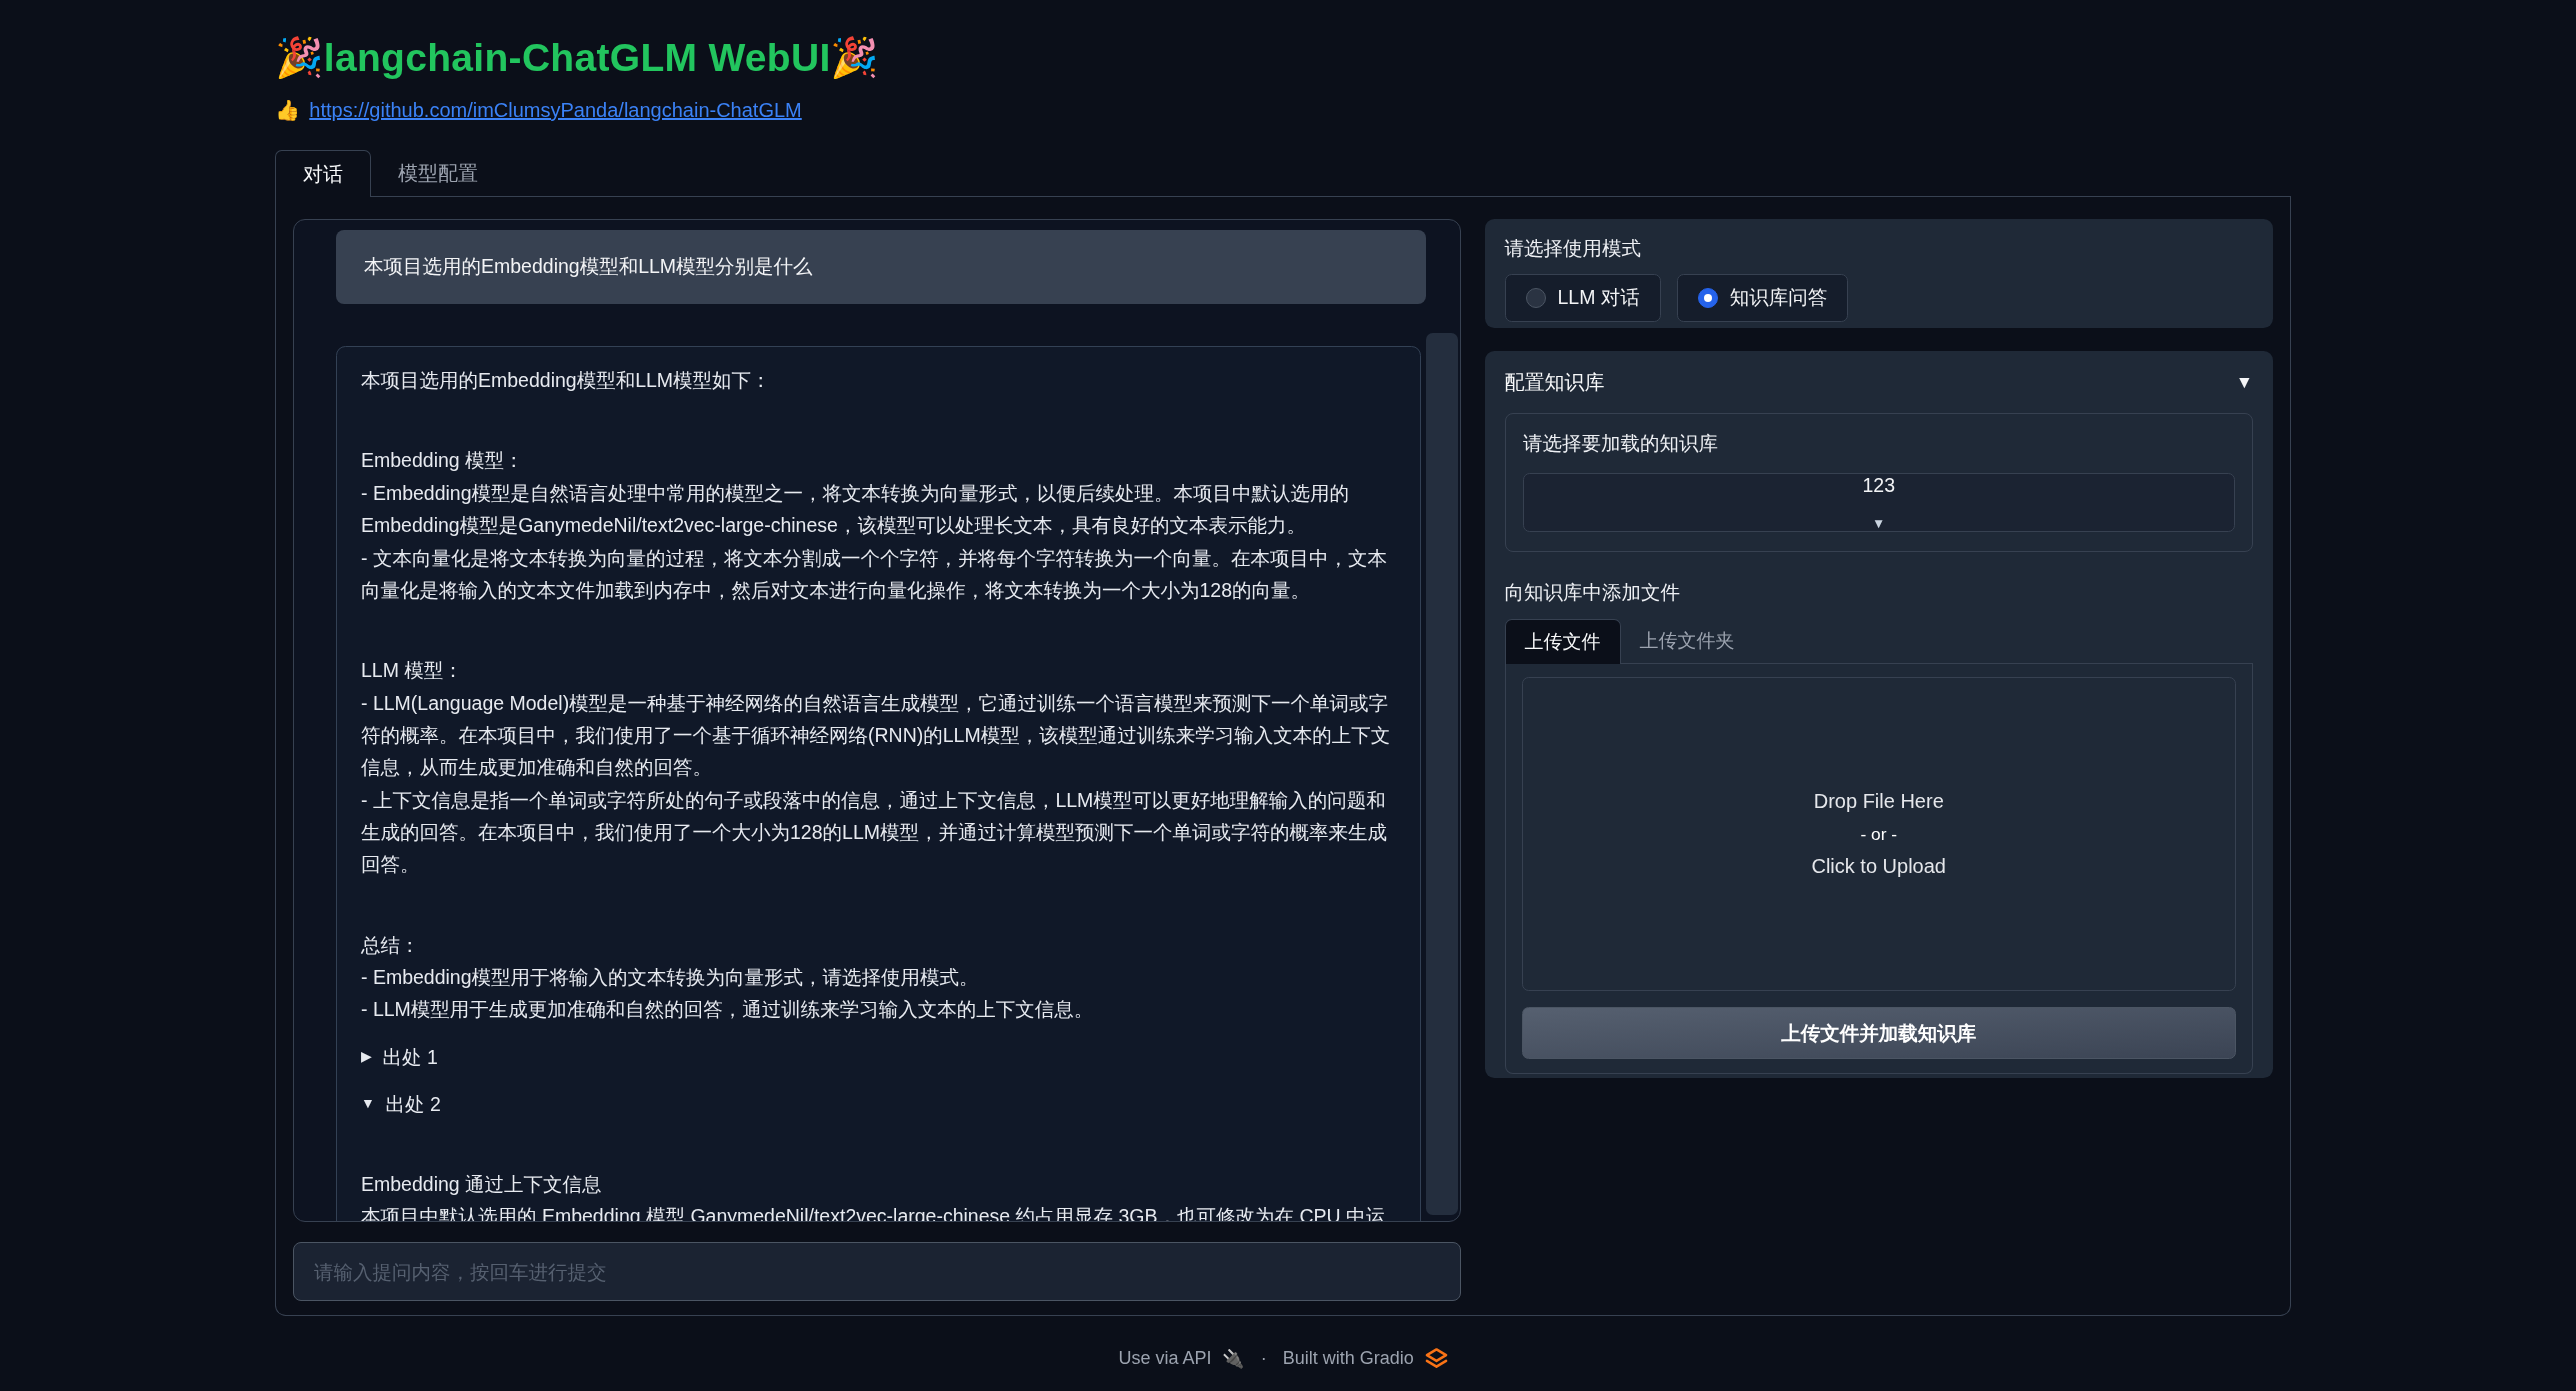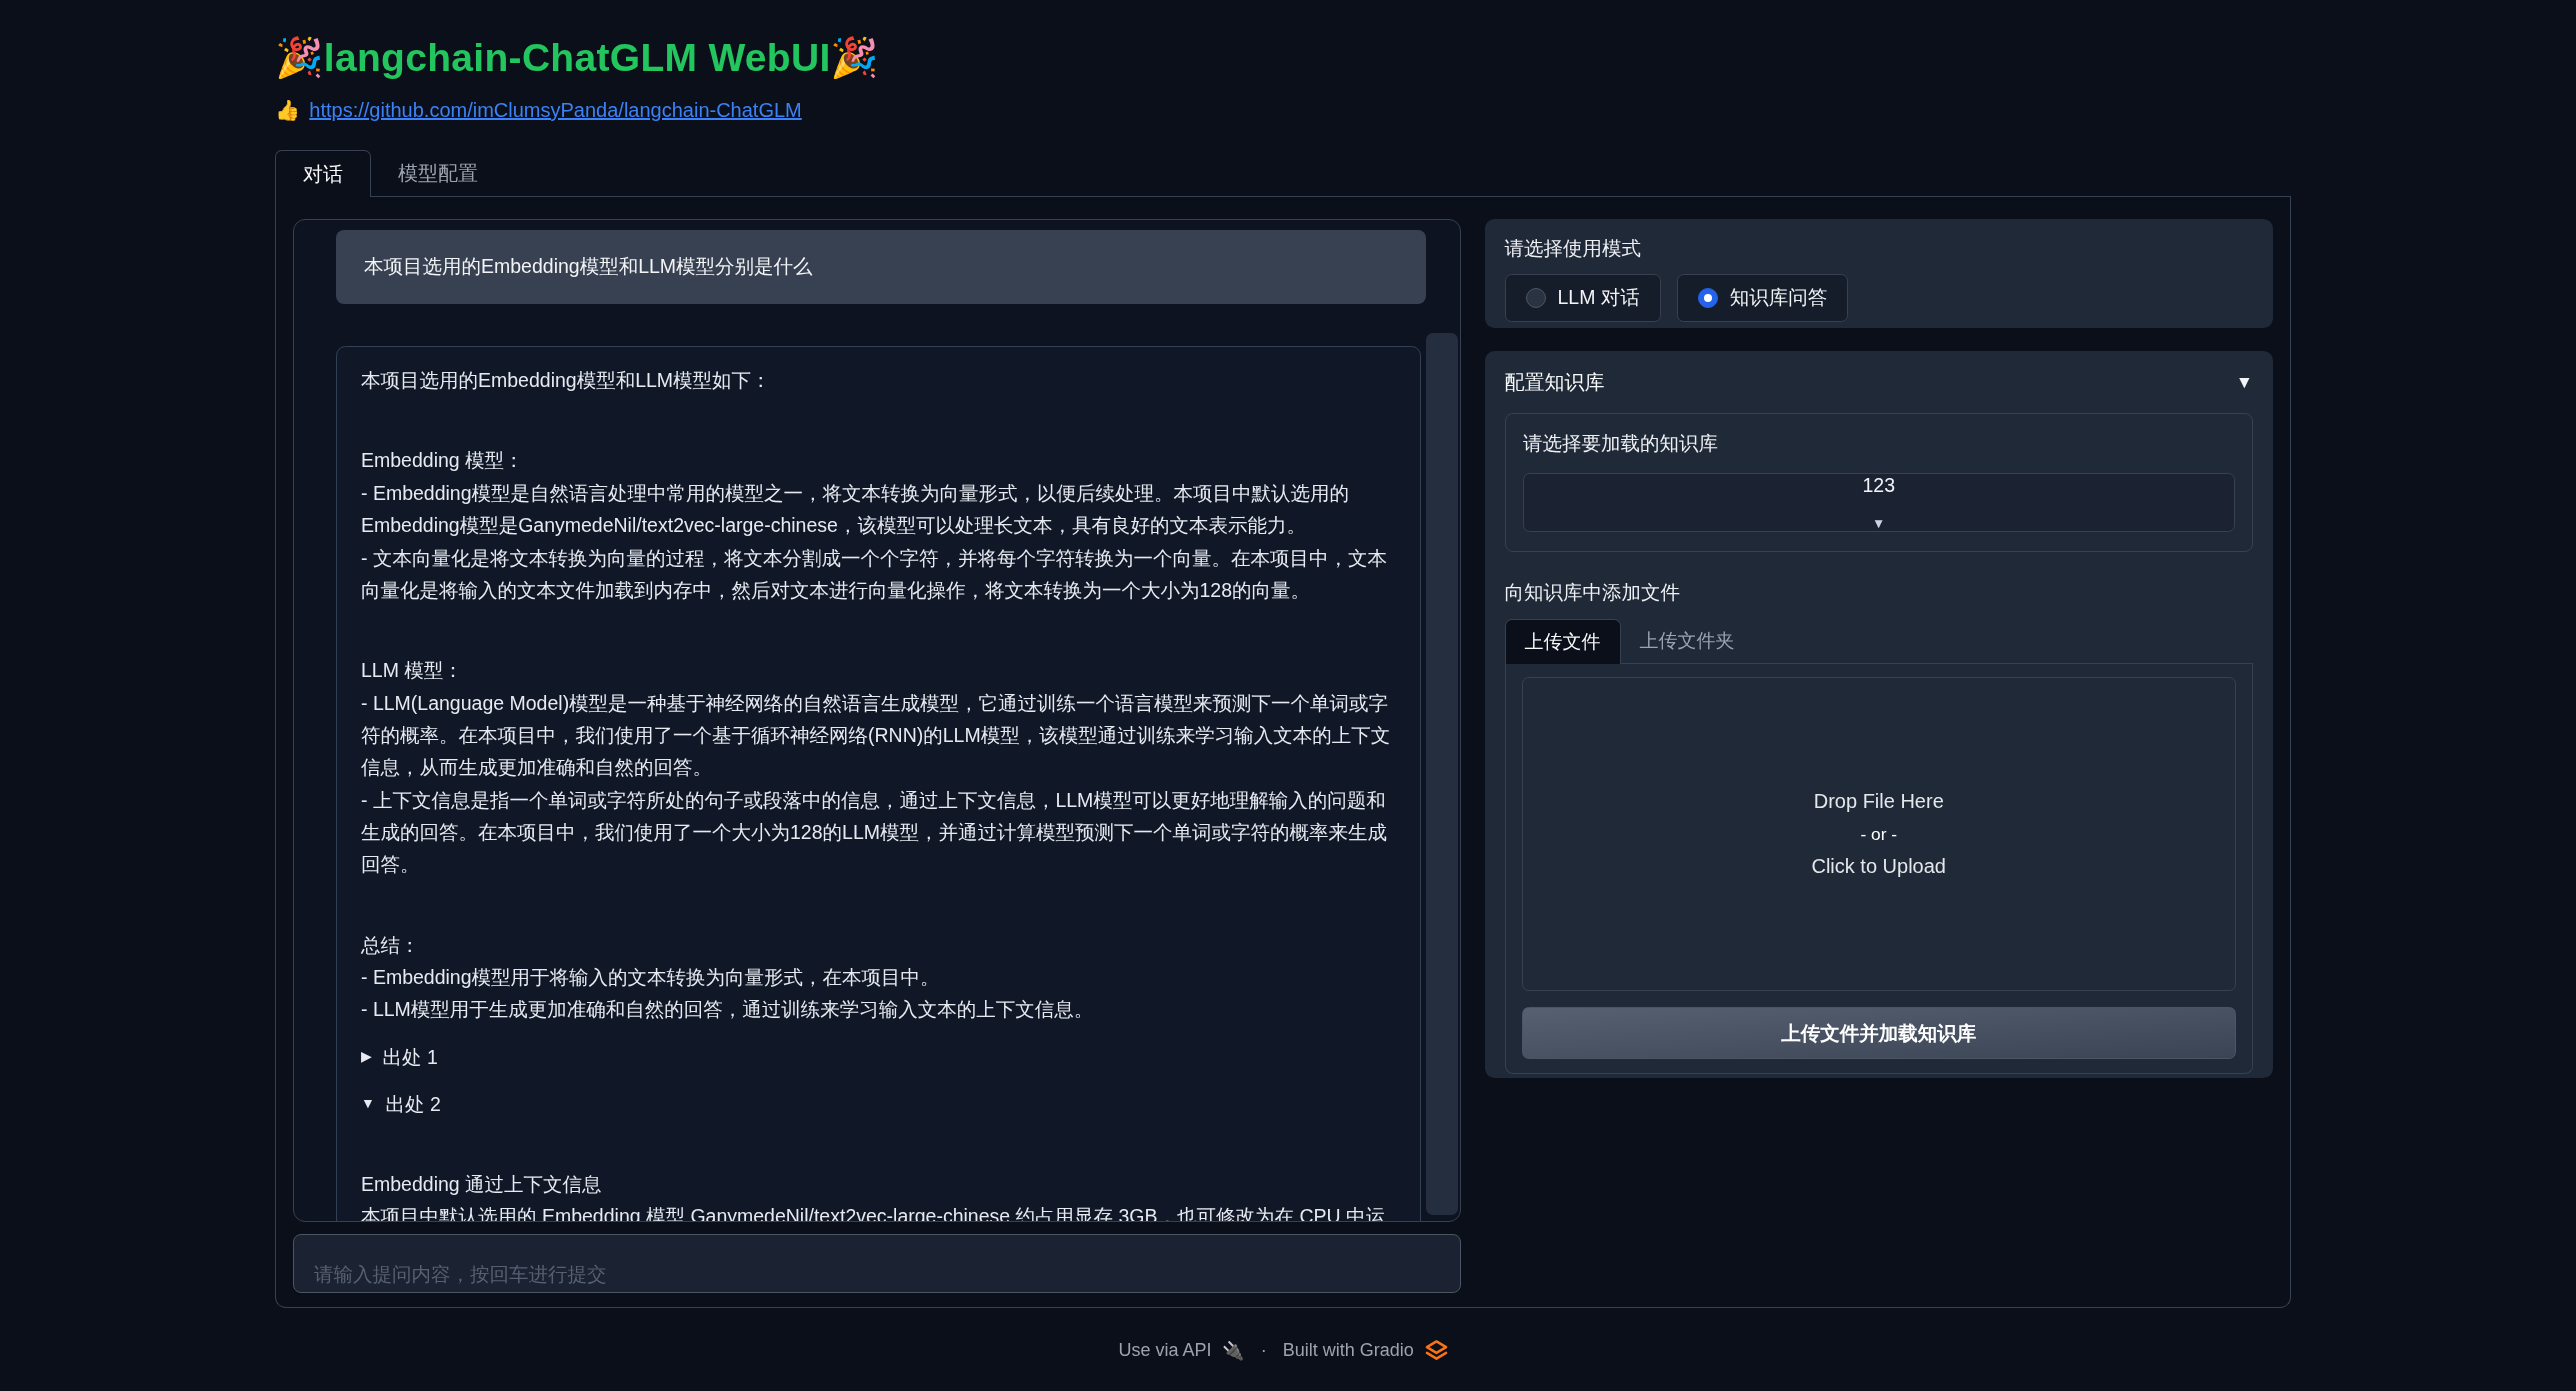--- a/index.html
+++ b/index.html
@@ -57,23 +57,23 @@
   .msg-bot p:empty { height: 48px; }
   .src-row { display: flex; align-items: center; gap: 10.7px; margin-top: 14.8px; cursor: pointer; }
   .src-marker { font-size: 14px; color: #e7eaf0; }
   .chat-scrollbar {
     position: absolute; top: 113px; bottom: 5.4px; right: 2px; width: 32px;
     background: #242e3e; border-radius: 6.7px;
   }
 
   
   .chat-input {
-    margin-top: 12px; height: 59px;
+    margin-top: 20px; height: 59px;
     background: #1b2332; border: 1.7px solid #4b5563; border-radius: 8px;
-    padding: 26px 20px; font-size: 19.5px;
+    padding: 16px 20px; font-size: 19.5px;
   }
   .chat-input .placeholder { color: #55607083; color: #566070; }
 
   
   .panel { background: #1f2937; border-radius: 9.4px; padding: 16px 20px; }
   .panel-label { font-size: 19.5px; color: #eef0f4; }
   .mode-panel { height: 109px; }
   .radio-row { display: flex; gap: 16px; margin-top: 12px; }
   .chip {
     display: flex; align-items: center; gap: 12px;
@@ -175,21 +175,21 @@
             <p></p>
             <p>Embedding 模型：</p>
             <p>- Embedding模型是自然语言处理中常用的模型之一，将文本转换为向量形式，以便后续处理。本项目中默认选用的Embedding模型是GanymedeNil/text2vec-large-chinese，该模型可以处理长文本，具有良好的文本表示能力。</p>
             <p>- 文本向量化是将文本转换为向量的过程，将文本分割成一个个字符，并将每个字符转换为一个向量。在本项目中，文本向量化是将输入的文本文件加载到内存中，然后对文本进行向量化操作，将文本转换为一个大小为128的向量。</p>
             <p></p>
             <p>LLM 模型：</p>
             <p>- LLM(Language Model)模型是一种基于神经网络的自然语言生成模型，它通过训练一个语言模型来预测下一个单词或字符的概率。在本项目中，我们使用了一个基于循环神经网络(RNN)的LLM模型，该模型通过训练来学习输入文本的上下文信息，从而生成更加准确和自然的回答。</p>
             <p>- 上下文信息是指一个单词或字符所处的句子或段落中的信息，通过上下文信息，LLM模型可以更好地理解输入的问题和生成的回答。在本项目中，我们使用了一个大小为128的LLM模型，并通过计算模型预测下一个单词或字符的概率来生成回答。</p>
             <p></p>
             <p>总结：</p>
-            <p>- Embedding模型用于将输入的文本转换为向量形式，在本项目中。</p>
+            <p>- Embedding模型用于将输入的文本转换为向量形式，请选择使用模式。</p>
             <p>- LLM模型用于生成更加准确和自然的回答，通过训练来学习输入文本的上下文信息。</p>
 
             <div class="src-row">
               <span class="src-marker">▶</span>
               <span>出处 1</span>
             </div>
             <div class="src-row">
               <span class="src-marker">▼</span>
               <span>出处 2</span>
             </div>

